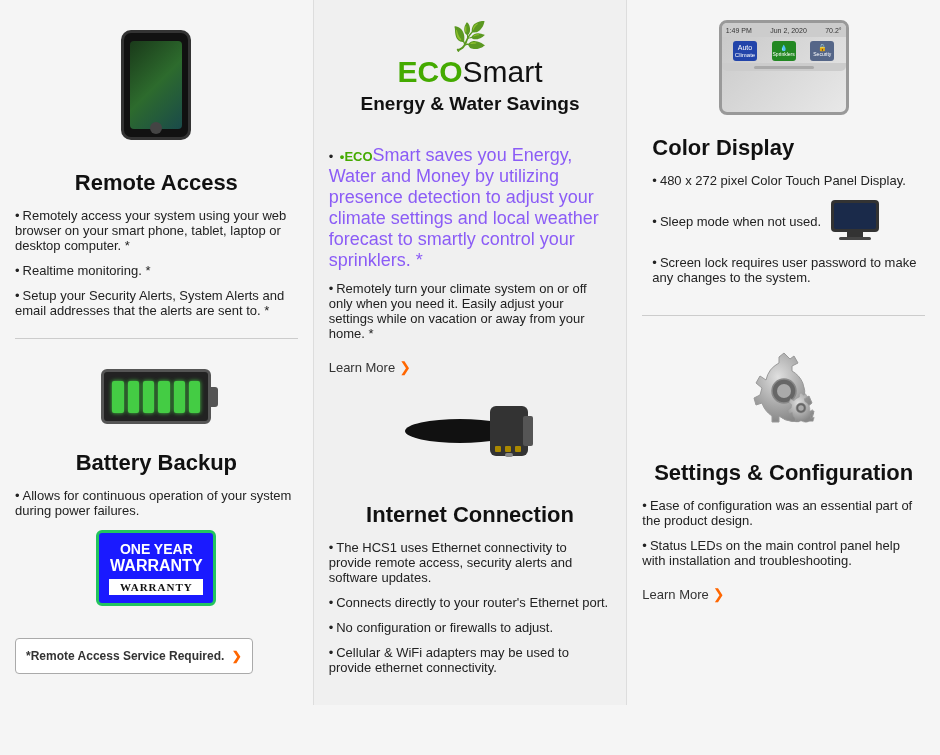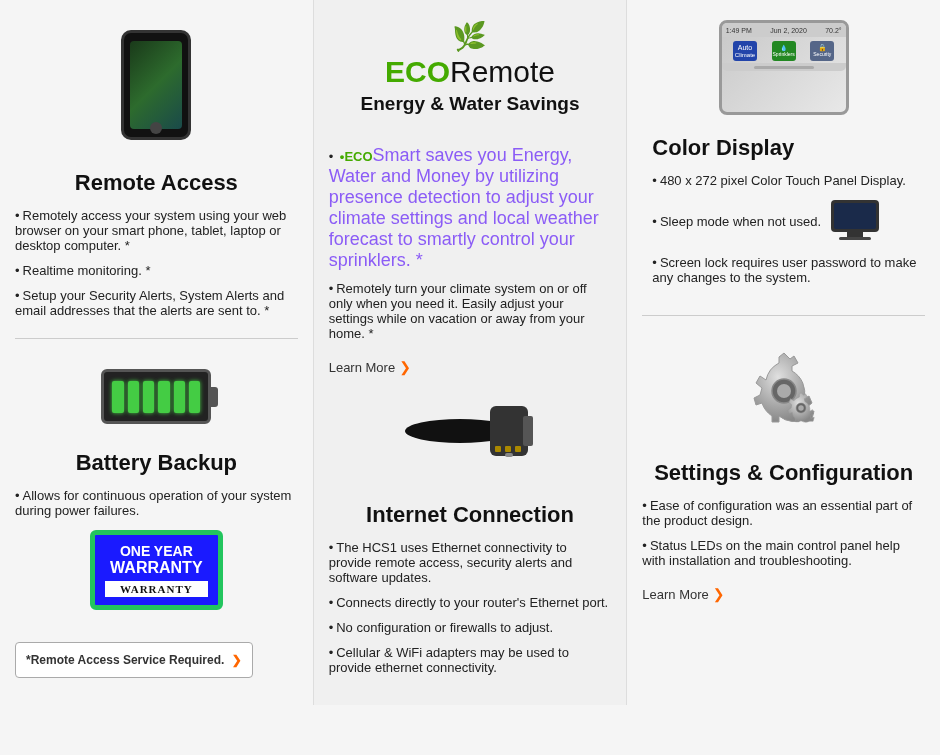--- a/index.html
+++ b/index.html
@@ -115,25 +115,25 @@
       height: 32px;
       background: #44cc44;
       border-radius: 2px;
       box-shadow: 0 0 4px #44cc44;
     }
 
     
     .warranty-box {
       background: #1a1aff;
       color: white;
-      border: 5px solid #22c55e;
+      border: 3px solid #22c55e;
       border-radius: 6px;
       text-align: center;
       padding: 8px 10px;
-      width: 133px;
+      width: 120px;
       margin: 12px auto;
       font-weight: bold;
     }
     .warranty-box .one-year {
       font-size: 14px;
       font-weight: bold;
       text-transform: uppercase;
     }
     .warranty-box .warranty-text {
       font-size: 16px;
@@ -320,21 +320,21 @@
   </div>
 
   <div class="column col2">
 
     
     <div style="text-align:center; margin-bottom:2px;">
       <span style="font-size:28px; color:#44aa00;">🌿</span>
     </div>
 
     <div class="eco-title">
-      <span class="eco-bold">ECO</span><span class="eco-smart-black">Remote</span>
+      <span class="eco-bold">ECO</span><span class="eco-smart-black">Smart</span>
     </div>
 
     <div class="eco-subtitle">Energy &amp; Water Savings</div>
 
     <ul class="bullet-list">
       <li>
         <span class="eco-highlight">•ECO</span><span style="font-size:18px; color:#8b5cf6;">Smart saves you Energy, Water and Money by utilizing presence detection to adjust your climate settings and local weather forecast to smartly control your sprinklers. *</span>
       </li>
       <li>Remotely turn your climate system on or off only when you need it. Easily adjust your settings while on vacation or away from your home. *</li>
     </ul>

